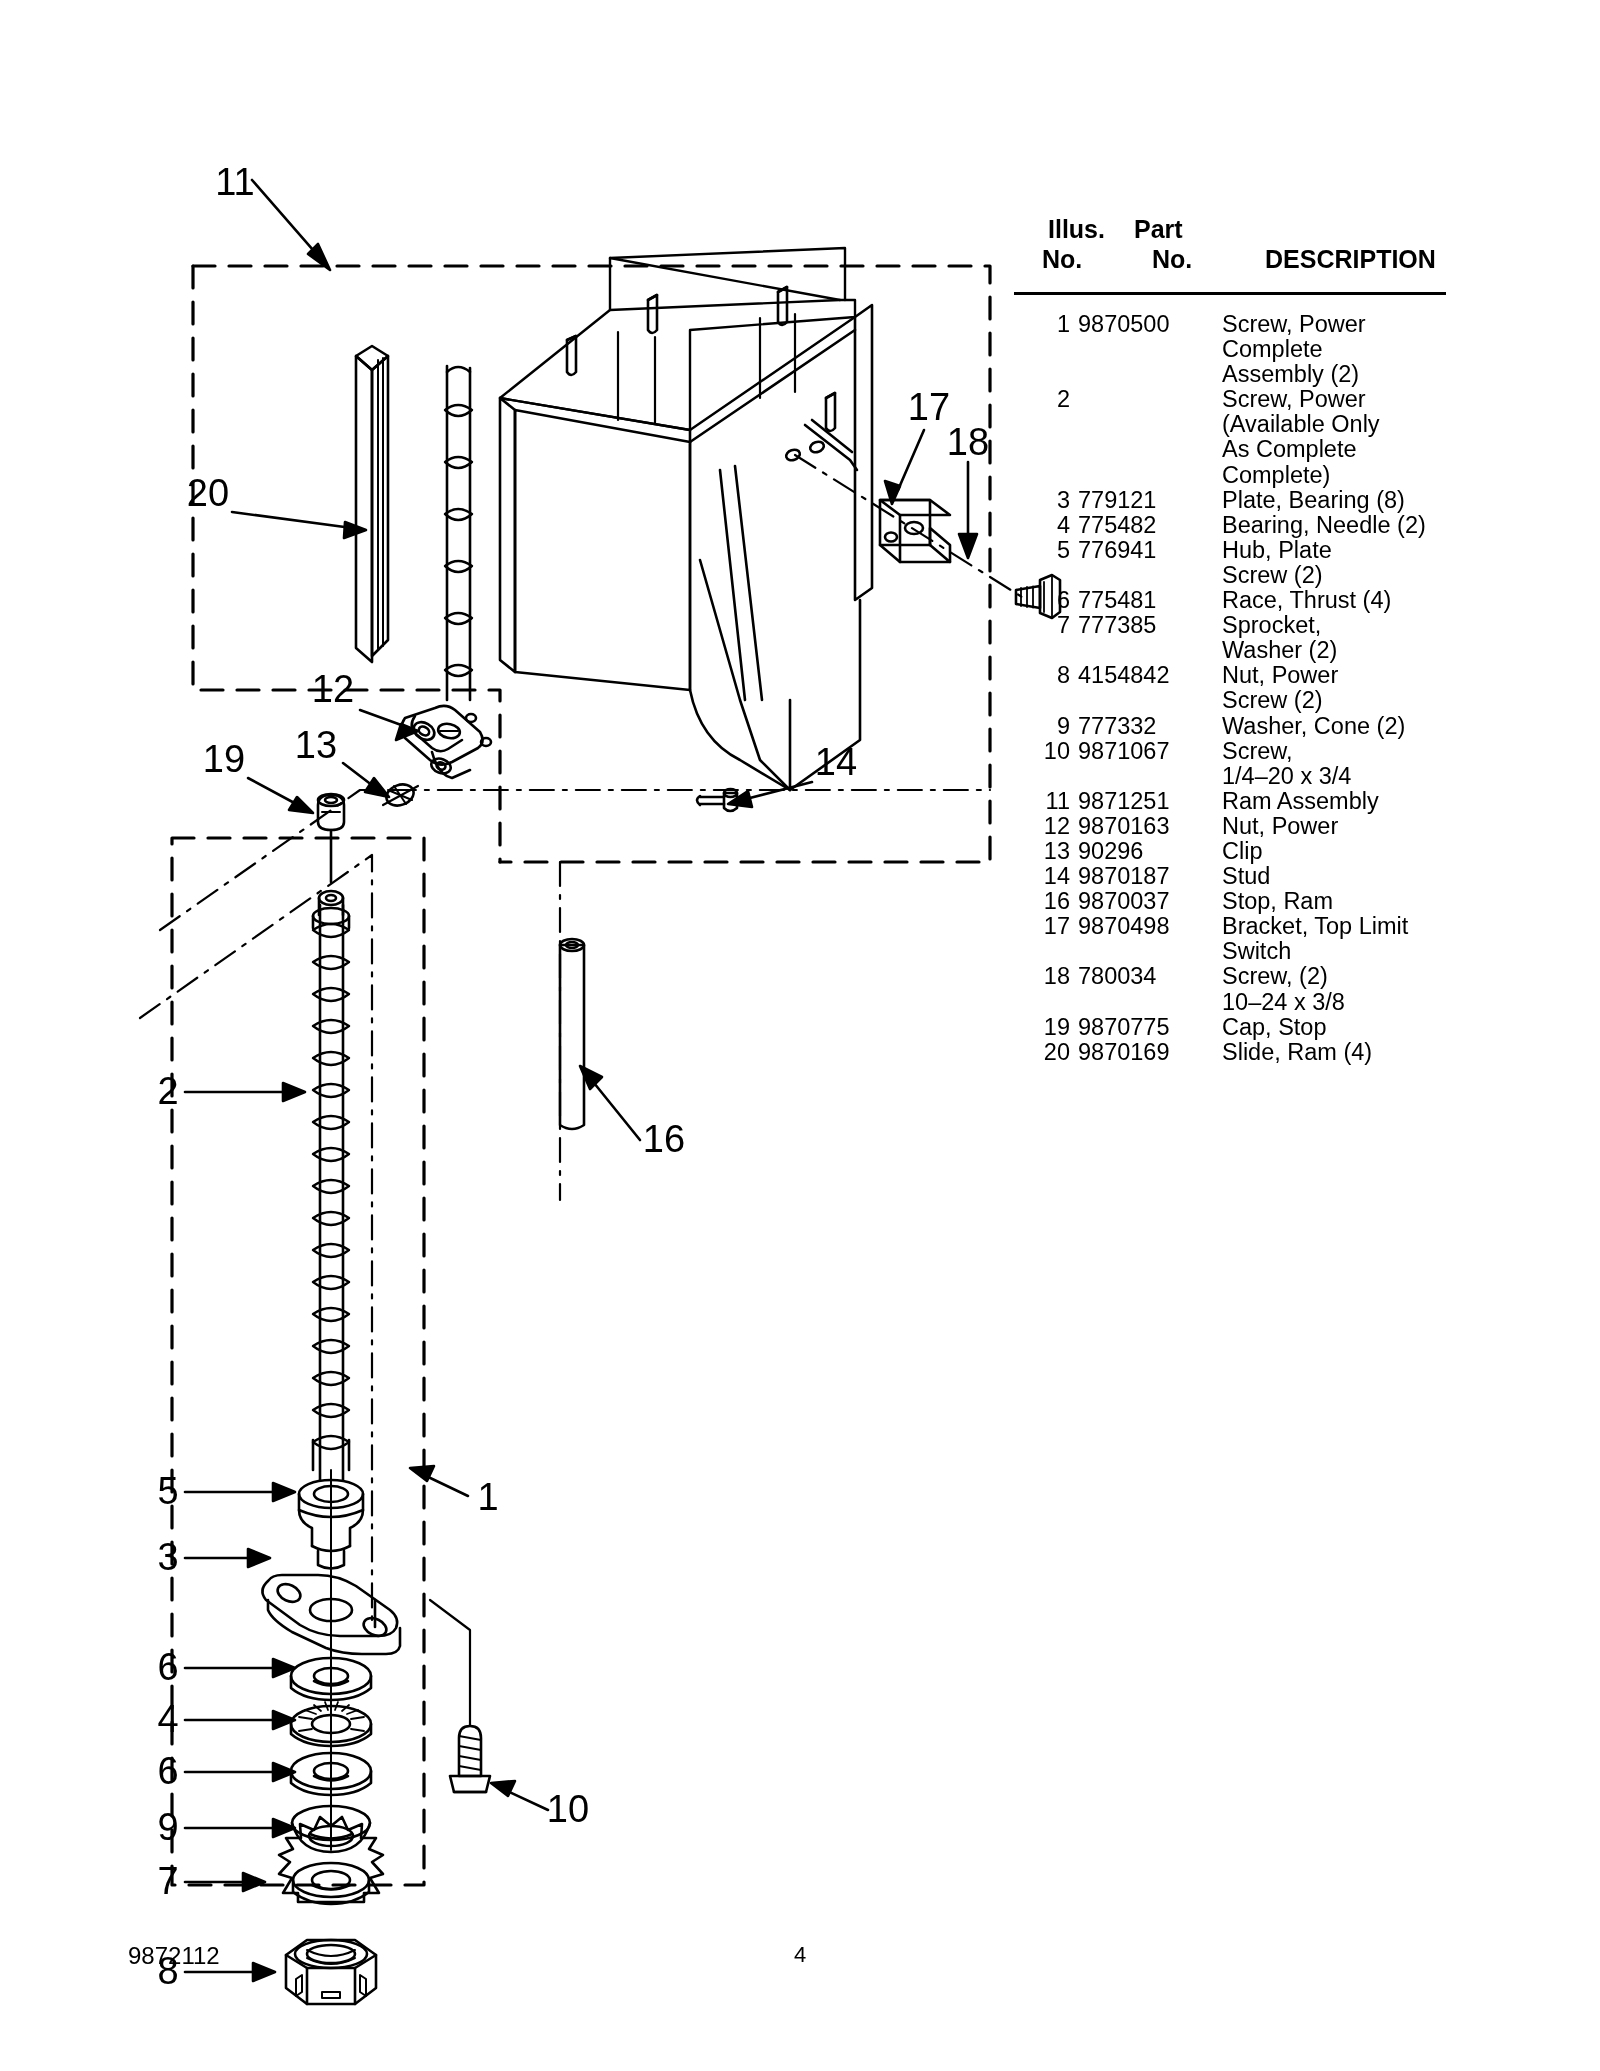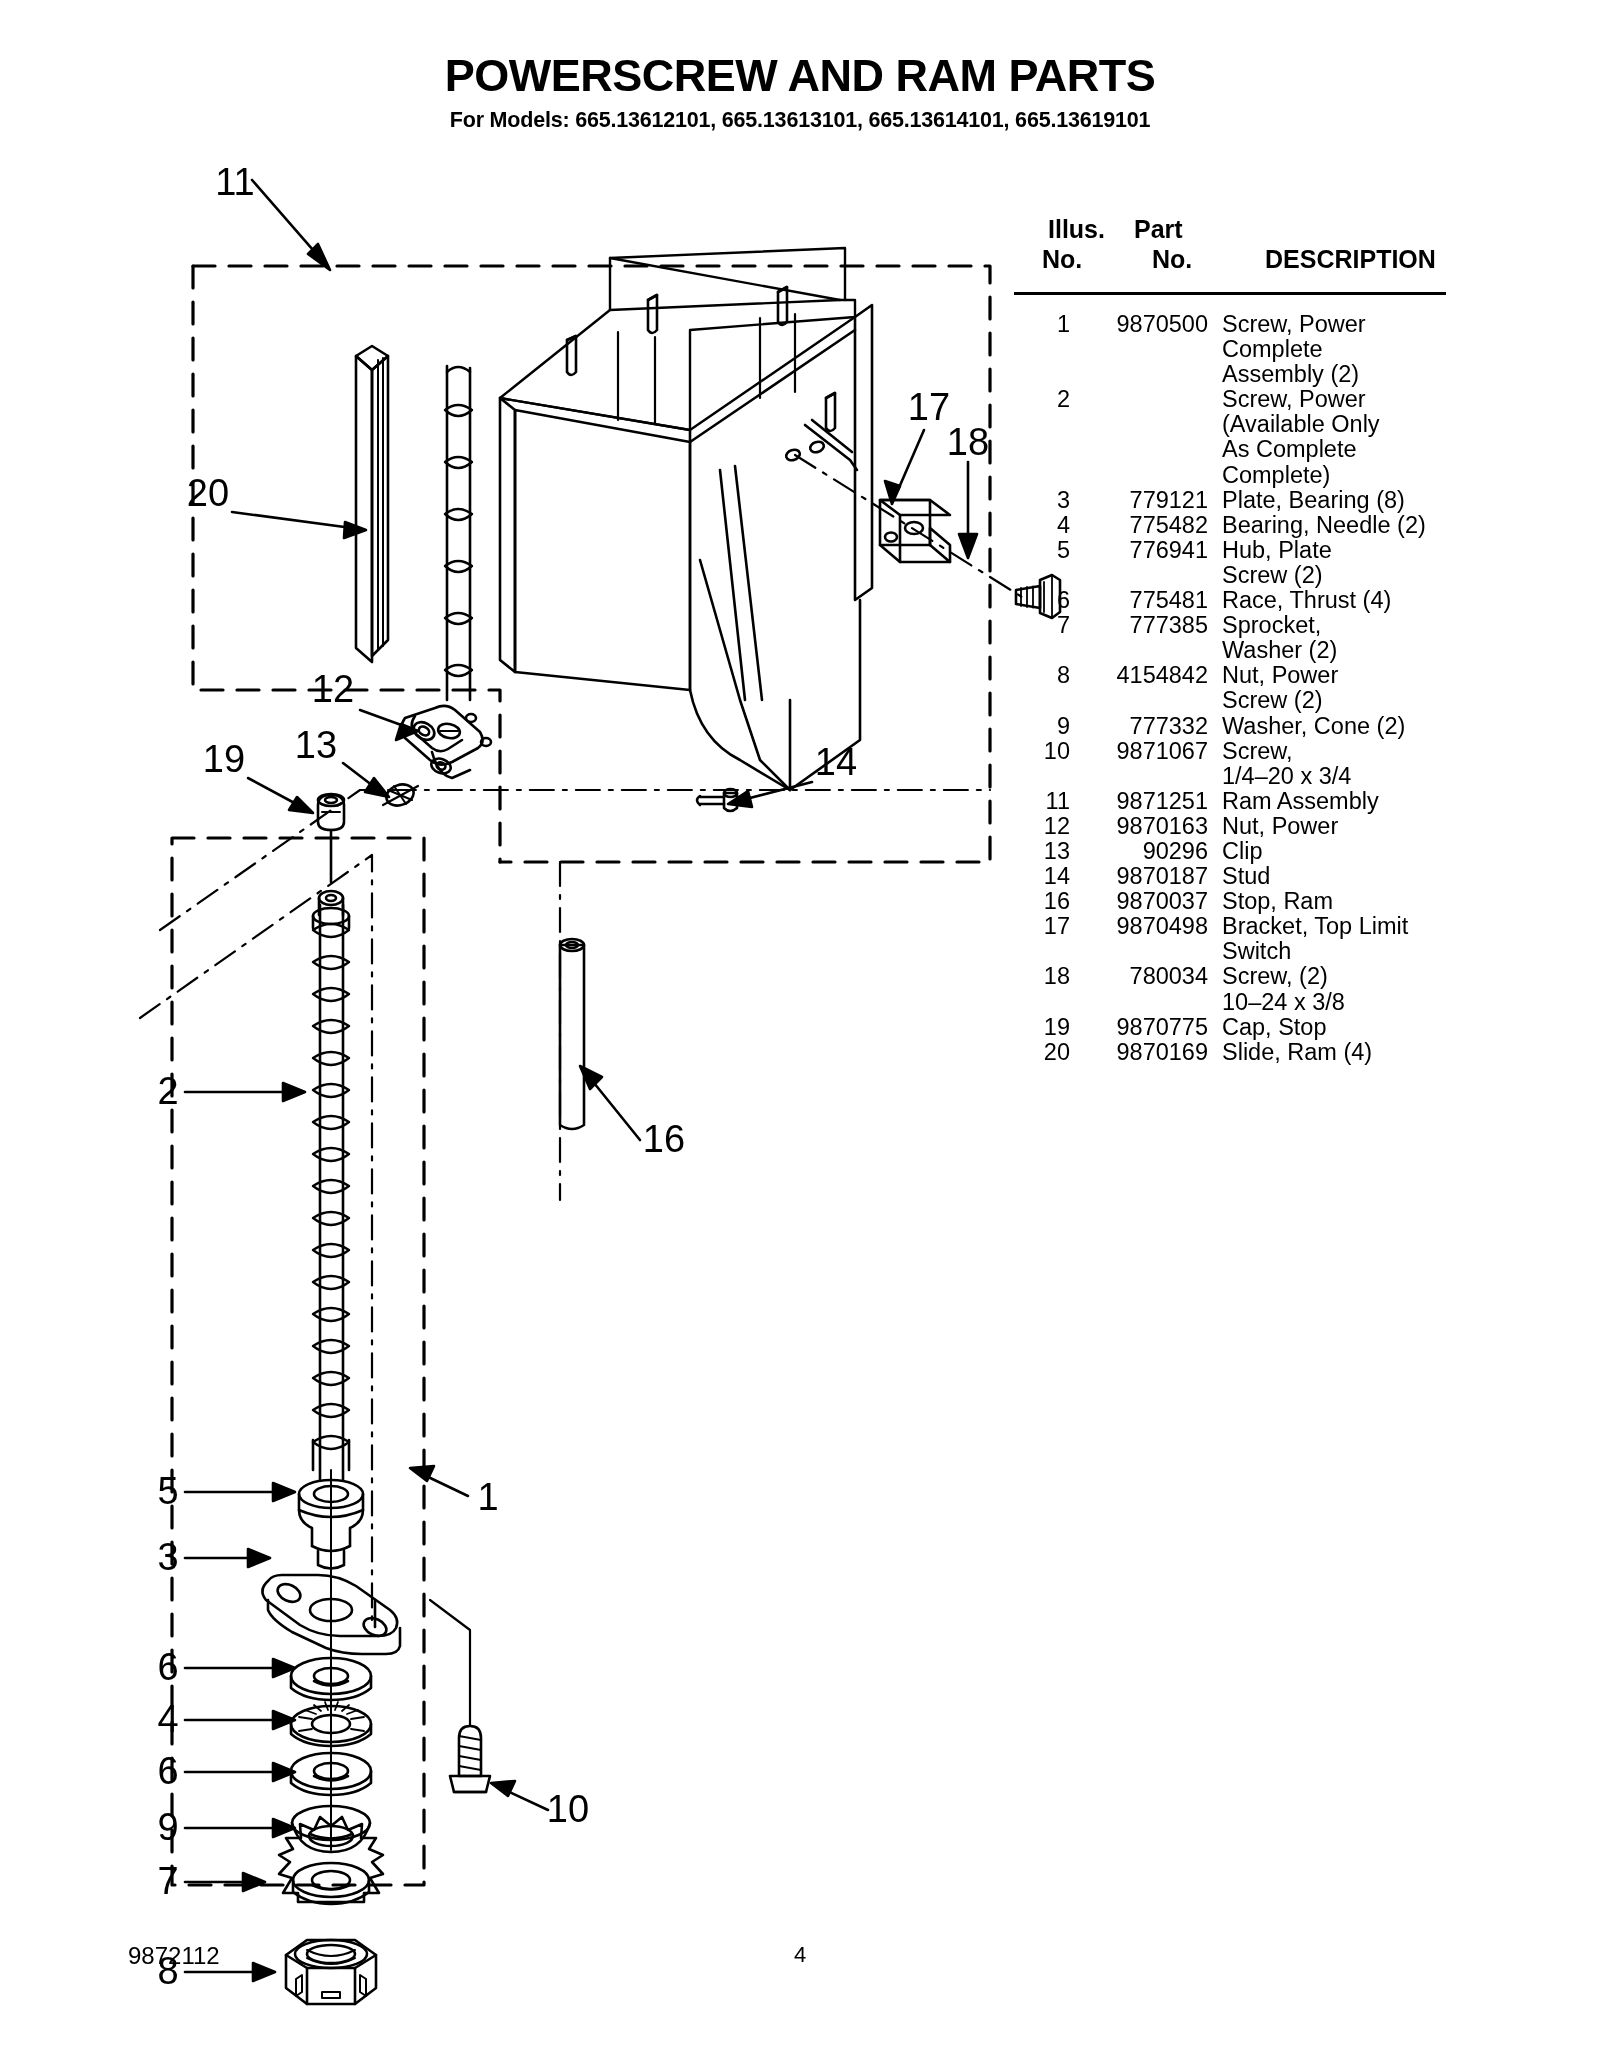--- a/index.html
+++ b/index.html
@@ -83,21 +83,20 @@
   .c-illus {
     position: absolute;
     left: 0;
     width: 60px;
     text-align: right;
   }
   .c-part {
     position: absolute;
     left: 68px;
     width: 130px;
-    text-align: right;
   }
   .c-desc {
     position: absolute;
     left: 212px;
   }
 
   
   #drawing {
     position: absolute;
     left: 0;
@@ -120,24 +119,20 @@
     width: 1600px;
     text-align: center;
     font-size: 22px;
   }
 </style>
 </head>
 <body>
 
 <div id="page">
 
-  <div id="header">
-    <div id="doc-title">POWERSCREW AND RAM PARTS</div>
-    <div id="doc-subtitle">For Models: 665.13612101, 665.13613101, 665.13614101, 665.13619101</div>
-  </div>
 
   <svg id="drawing" viewBox="0 0 1600 2071" xmlns="http://www.w3.org/2000/svg">
 
     <g fill="none" stroke="#000" stroke-width="2.6" stroke-linejoin="round" stroke-linecap="round">
 
       <g stroke-width="3.2" stroke-dasharray="22,14">
         <path d="M193,266 L990,266 L990,862 L500,862"></path>
         <path d="M193,266 L193,690 L500,690 L500,862"></path>
       </g>
 

